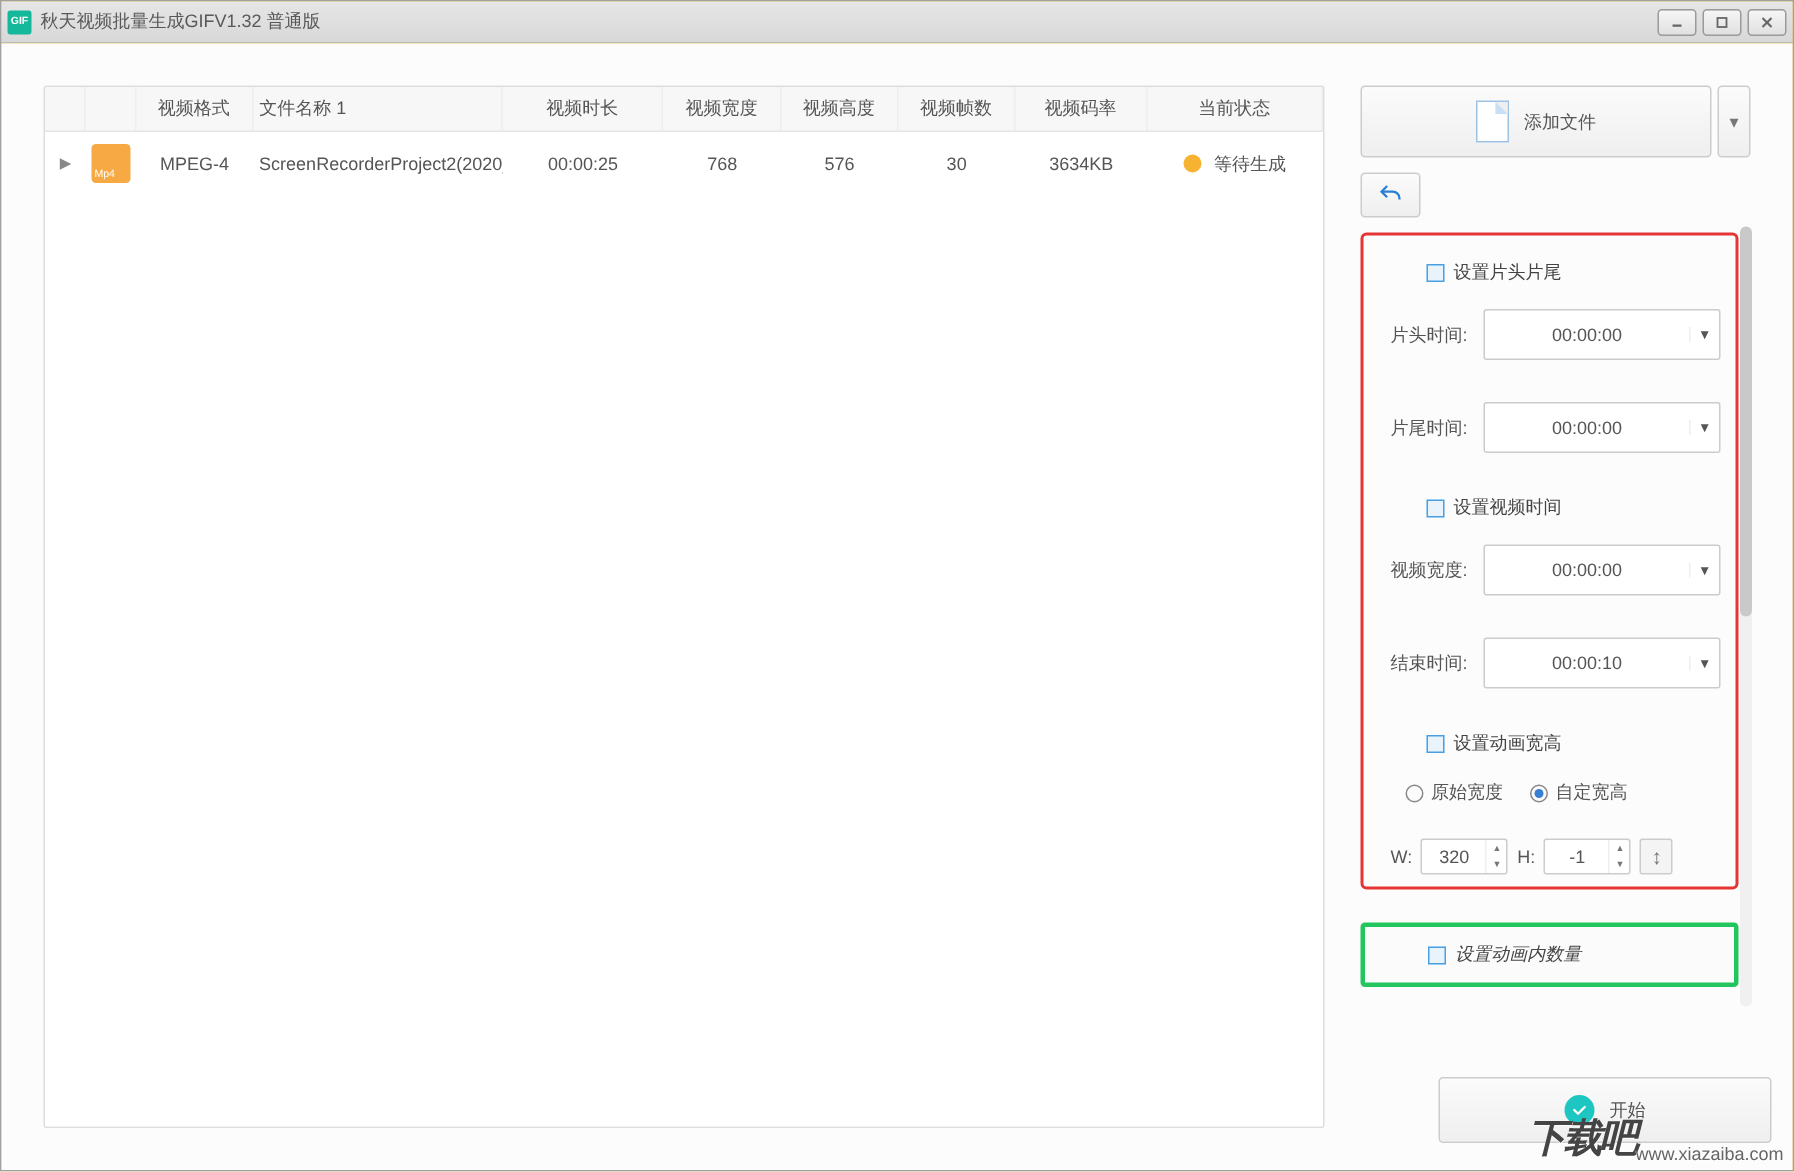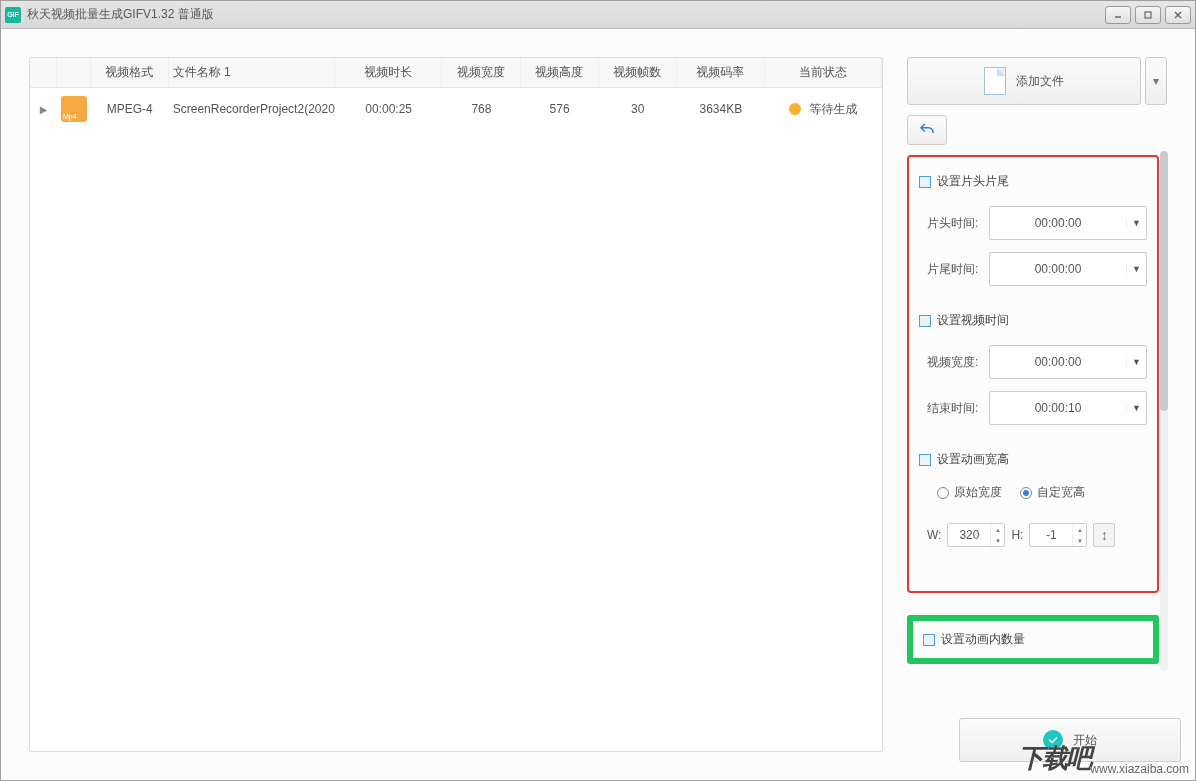--- a/index.html
+++ b/index.html
@@ -35,39 +35,39 @@
 .add-file-row { display: flex; gap: 4px; }
 .add-file-btn { flex: 1; height: 48px; border: 1px solid #ccc; background: linear-gradient(#fbfbfb,#efefef); border-radius: 3px; display: flex; align-items: center; justify-content: center; gap: 10px; color: #555; }
 .add-file-btn .file-icon { width: 22px; height: 28px; border: 1px solid #9cc2e6; background: #fff; position: relative; }
 .add-file-btn .file-icon::after { content: ""; position: absolute; top: 0; right: 0; width: 0; height: 0; border-left: 8px solid #c8dff5; border-top: 8px solid #efefef; }
 .drop-toggle { width: 22px; border: 1px solid #ccc; background: linear-gradient(#fbfbfb,#efefef); border-radius: 3px; display: flex; align-items: center; justify-content: center; color: #777; }
 .undo-btn { width: 40px; height: 30px; border: 1px solid #ccc; background: linear-gradient(#fbfbfb,#efefef); border-radius: 3px; display: flex; align-items: center; justify-content: center; margin-top: 4px; }
 .undo-btn svg { width: 18px; height: 18px; stroke: #2b7fd6; fill: none; stroke-width: 2; }
 .settings-scroll { flex: 1; position: relative; }
 .red-box { position: absolute; top: 4px; left: 0; right: 8px; height: 438px; border: 2px solid #e53535; border-radius: 4px; padding: 16px 10px 10px; }
 .section { margin-bottom: 26px; }
-.section-title { display: flex; align-items: center; gap: 6px; color: #444; margin-bottom: 16px; }
+.section-title { display: flex; align-items: center; gap: 6px; color: #444; margin-bottom: 16px; margin-left: 32px; }
 .sect-icon { width: 12px; height: 12px; border: 1px solid #4a9fe0; background: #e8f3fc; }
-.form-row { display: flex; align-items: center; margin-bottom: 12px; padding-left: 8px; }
+.form-row { display: flex; align-items: center; margin-bottom: 28px; padding-left: 8px; }
 .form-row label { width: 62px; color: #555; }
 .time-sel { flex: 1; height: 34px; border: 1px solid #ccc; border-radius: 2px; display: flex; align-items: center; background: #fff; }
 .time-sel .val { flex: 1; text-align: center; color: #555; }
 .time-sel .dd { width: 20px; text-align: center; color: #555; border-left: 1px solid #eee; font-size: 9px; }
 .radio-row { display: flex; gap: 18px; padding-left: 18px; margin-top: 4px; }
 .radio-opt { display: flex; align-items: center; gap: 5px; color: #555; }
 .radio { width: 12px; height: 12px; border: 1px solid #888; border-radius: 50%; display: flex; align-items: center; justify-content: center; }
 .radio.checked::after { content: ""; width: 6px; height: 6px; background: #3a7fd6; border-radius: 50%; }
 .wh-row { display: flex; align-items: center; gap: 6px; padding-left: 8px; margin-top: 22px; }
 .wh-row label { color: #555; }
 .spin { width: 58px; height: 24px; border: 1px solid #ccc; border-radius: 2px; display: flex; background: #fff; }
 .spin .sval { flex: 1; text-align: center; display: flex; align-items: center; justify-content: center; color: #555; }
 .spin .sbtns { width: 14px; display: flex; flex-direction: column; border-left: 1px solid #eee; }
 .spin .sbtns div { flex: 1; font-size: 6px; display: flex; align-items: center; justify-content: center; color: #777; }
 .lock-btn { width: 22px; height: 24px; border: 1px solid #ccc; border-radius: 2px; background: #f4f4f4; display: flex; align-items: center; justify-content: center; color: #777; font-size: 14px;}
-.frame-section { position: absolute; top: 464px; left: 0; right: 8px; border: 6px solid #22c55e; border-radius: 3px; padding: 10px; background: #fbfbfb; }
+.frame-section { position: absolute; top: 464px; left: 0; right: 8px; border: 3px solid #22c55e; border-radius: 3px; padding: 10px; background: #fbfbfb; font-style: italic; }
 .scrollbar { position: absolute; right: -1px; top: 0; width: 8px; height: 520px; background: #f0f0f0; border-radius: 4px; }
 .scrollbar .thumb { position: absolute; top: 0; width: 8px; height: 260px; background: #c9c9c9; border-radius: 4px; }
 .start-btn { position: absolute; bottom: 18px; right: 14px; width: 222px; height: 44px; border: 1px solid #ccc; background: linear-gradient(#fbfbfb,#efefef); border-radius: 3px; display: flex; align-items: center; justify-content: center; gap: 10px; color: #555; }
 .start-btn .play { width: 20px; height: 20px; border-radius: 50%; background: #1ec6c1; display: flex; align-items: center; justify-content: center; }
 .start-btn .play svg { width: 12px; height: 12px; }
 .watermark { position: absolute; right: 6px; bottom: 4px; color: #666; font-size: 11px; display:flex; flex-direction:row; align-items:flex-end; text-shadow:0 1px 0 #fff; }
 .watermark .big { font-size: 26px; font-weight: bold; font-style: italic; color: #444; letter-spacing: -2px; }
 </style>
 </head>
 <body>

